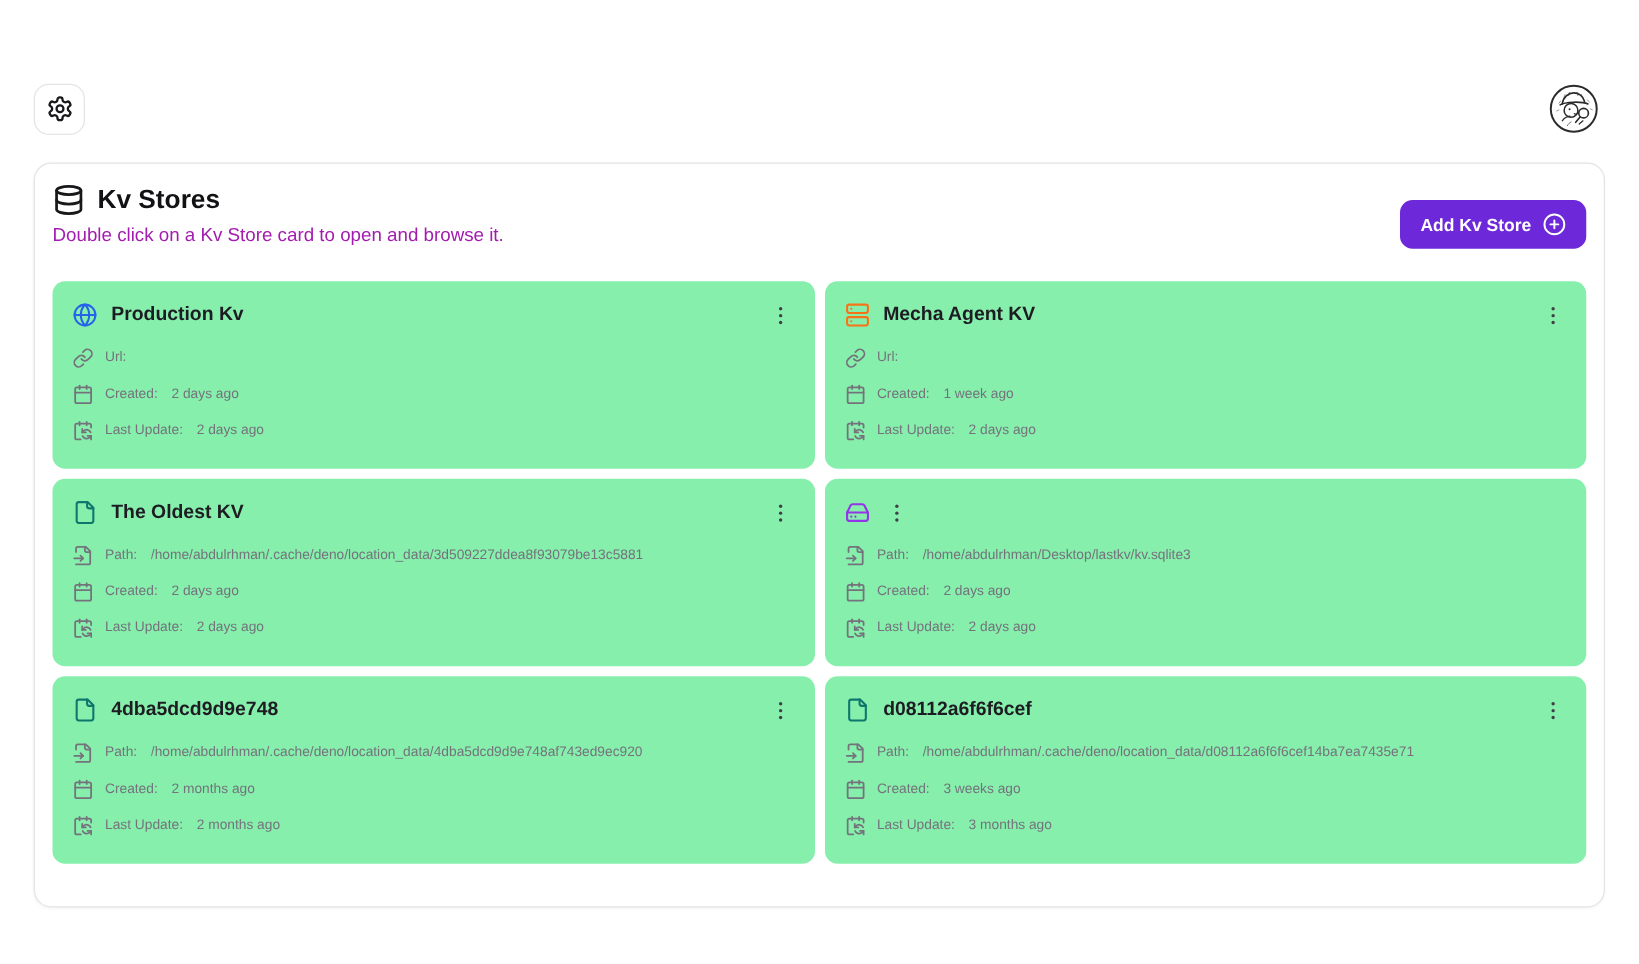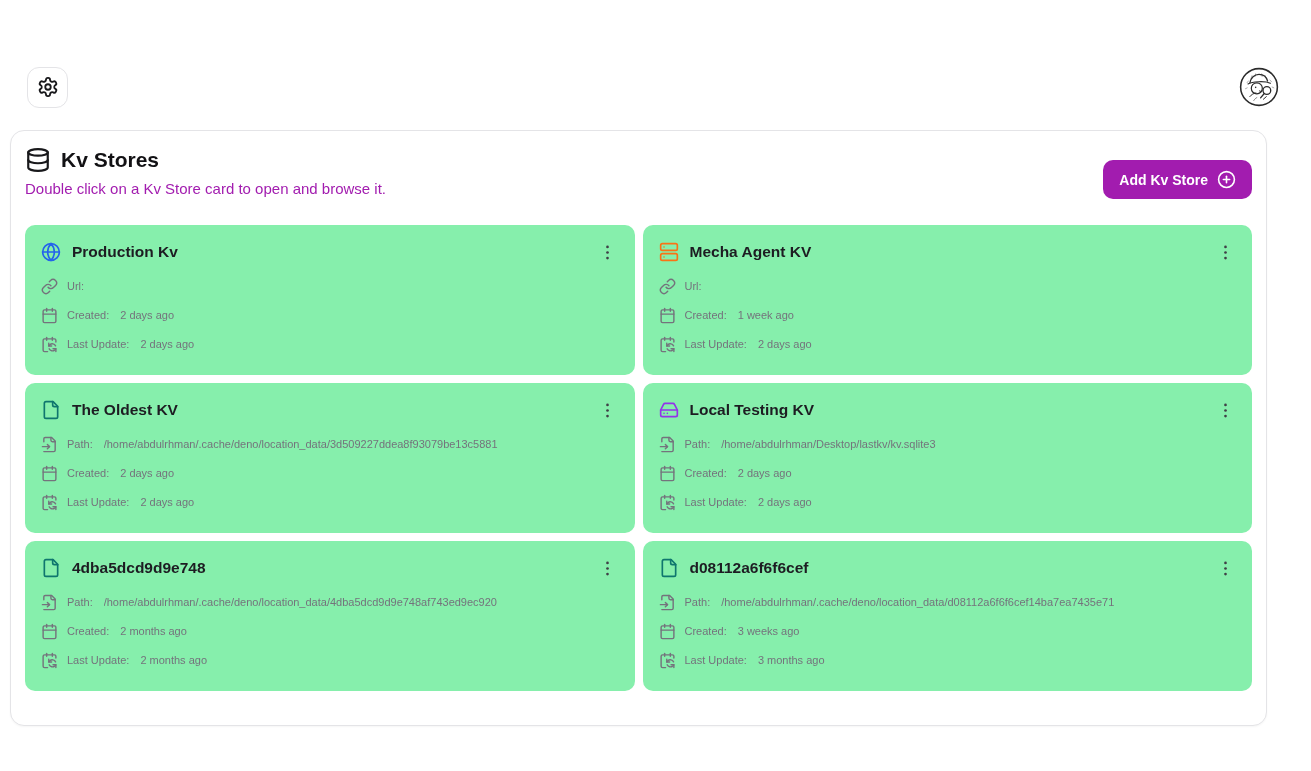--- a/index.html
+++ b/index.html
@@ -10,30 +10,30 @@
   .topbar { position:absolute; top:66px; left:27px; right:31px; height:42px;
     display:flex; align-items:center; justify-content:space-between; }
   .icon-btn { width:41px; height:41px; border:1px solid #e4e4e7; border-radius:12px;
     background:#fff; display:flex; align-items:center; justify-content:center;
     color:#18181b; cursor:pointer; }
   .icon-btn svg { width:22px; height:22px; }
   .avatar { width:42px; height:42px; border-radius:50%; overflow:hidden; cursor:pointer; }
   .avatar svg { width:100%; height:100%; }
 
   
-  .panel { position:absolute; top:130px; left:10px; width:1257px;
+  .panel { position:absolute; top:130px; left:27px; width:1257px;
     background:#fff; border:1px solid #e4e4e7; border-radius:14px;
     box-shadow:0 1px 2px rgba(0,0,0,.04); padding:16px 14px 34px 14px; }
   .panel-header { display:flex; align-items:center; }
   .panel-header-left { flex:1; min-width:0; }
   .panel-title-row { display:flex; align-items:center; gap:10px; }
   .panel-title-row svg { width:26px; height:26px; color:#18181b; }
   .panel-title { font-size:21px; font-weight:700; color:#121114; }
   .panel-subtitle { margin-top:7px; font-size:15px; color:#a21caf; }
-  .add-btn { display:flex; align-items:center; gap:9px; background:#a21caf; color:#fff;
+  .add-btn { display:flex; align-items:center; gap:9px; background:#6d28d9; color:#fff;
     border:none; border-radius:10px; padding:10px 16px; font-size:14px; font-weight:600;
     font-family:inherit; cursor:pointer; align-self:flex-end; margin-bottom:-2px; }
   .add-btn svg { width:19px; height:19px; }
 
   
   .grid { margin-top:28px; display:grid; grid-template-columns:1fr 1fr; gap:8px; }
   .kv-card { background:#86efac; border-radius:10px; padding:16px; height:150px;
     overflow:hidden; cursor:pointer; }
   .card-head { display:flex; align-items:center; gap:11px; margin-bottom:13px; }
   .card-icon { display:flex; }
@@ -289,21 +289,20 @@
   <div class="kv-card">
     <div class="card-head">
       <span class="card-icon" style="color: rgb(147, 51, 234);">
             <svg xmlns="http://www.w3.org/2000/svg" viewBox="0 0 24 24" fill="none" stroke="currentColor" stroke-width="2" stroke-linecap="round" stroke-linejoin="round">
               <line x1="22" x2="2" y1="12" y2="12"></line>
               <path d="M5.45 5.11 2 12v6a2 2 0 0 0 2 2h16a2 2 0 0 0 2-2v-6l-3.45-6.89A2 2 0 0 0 16.76 4H7.24a2 2 0 0 0-1.79 1.11z"></path>
               <line x1="6" x2="6.01" y1="16" y2="16"></line>
               <line x1="10" x2="10.01" y1="16" y2="16"></line>
             </svg>
           </span>
-      <span class="card-title">Local Testing KV</span>
       <button class="menu-btn">
         <span style="display:flex">
               <svg xmlns="http://www.w3.org/2000/svg" viewBox="0 0 24 24">
                 <circle cx="12" cy="5" r="1.7" fill="currentColor"></circle>
                 <circle cx="12" cy="12" r="1.7" fill="currentColor"></circle>
                 <circle cx="12" cy="19" r="1.7" fill="currentColor"></circle>
               </svg>
             </span>
       </button>
     </div>

